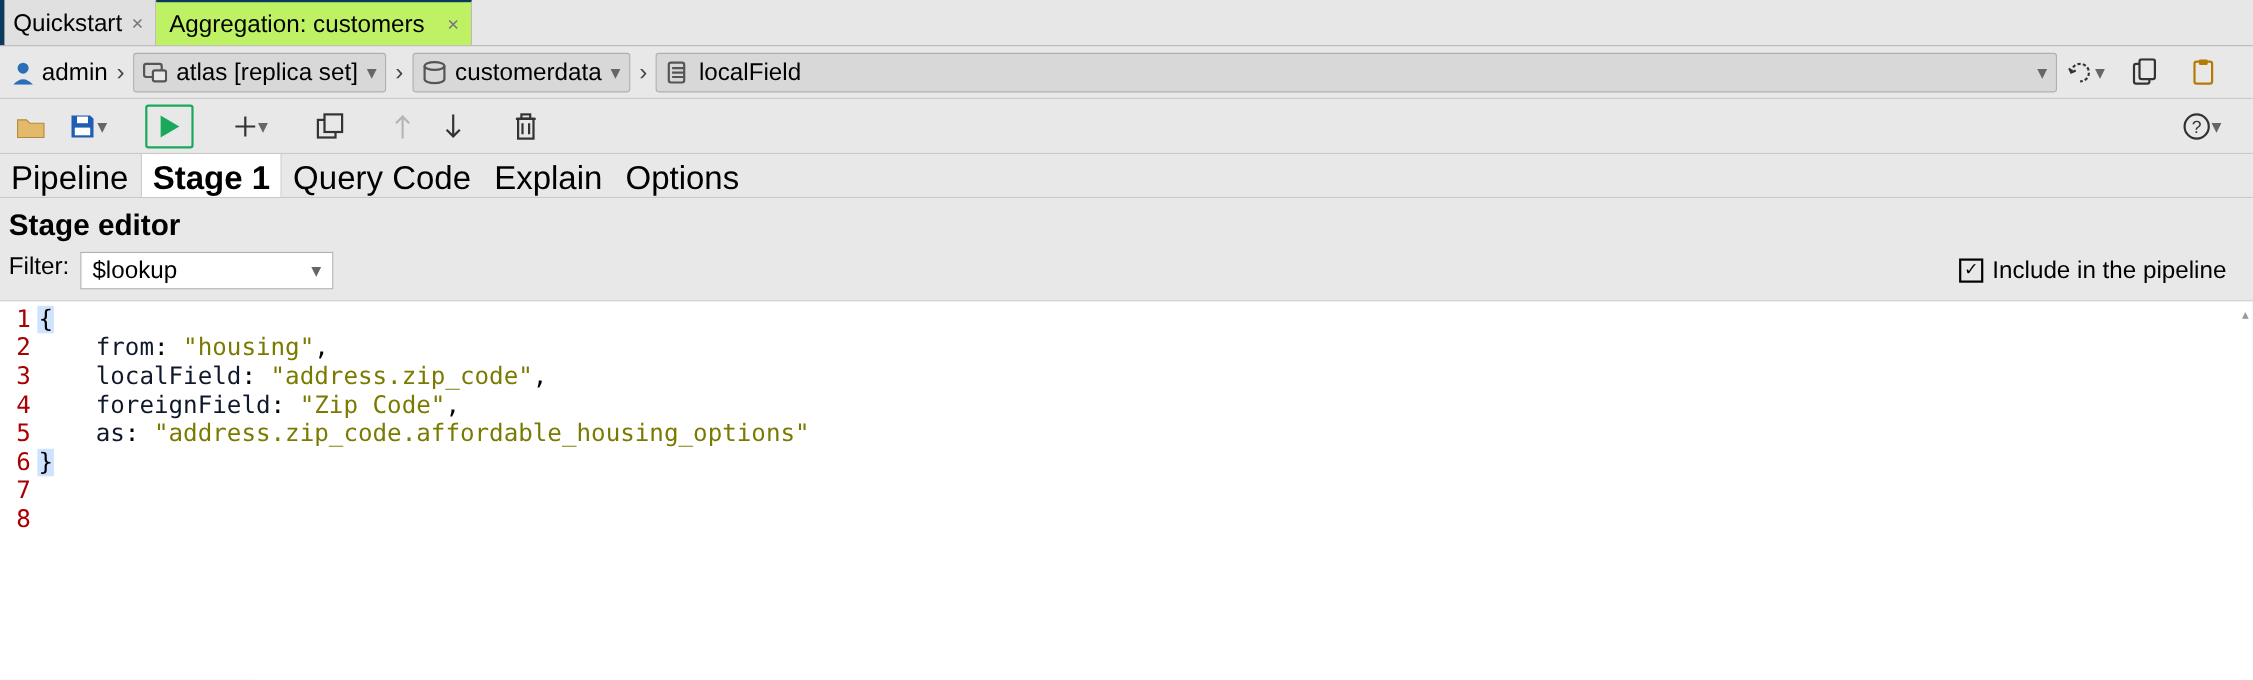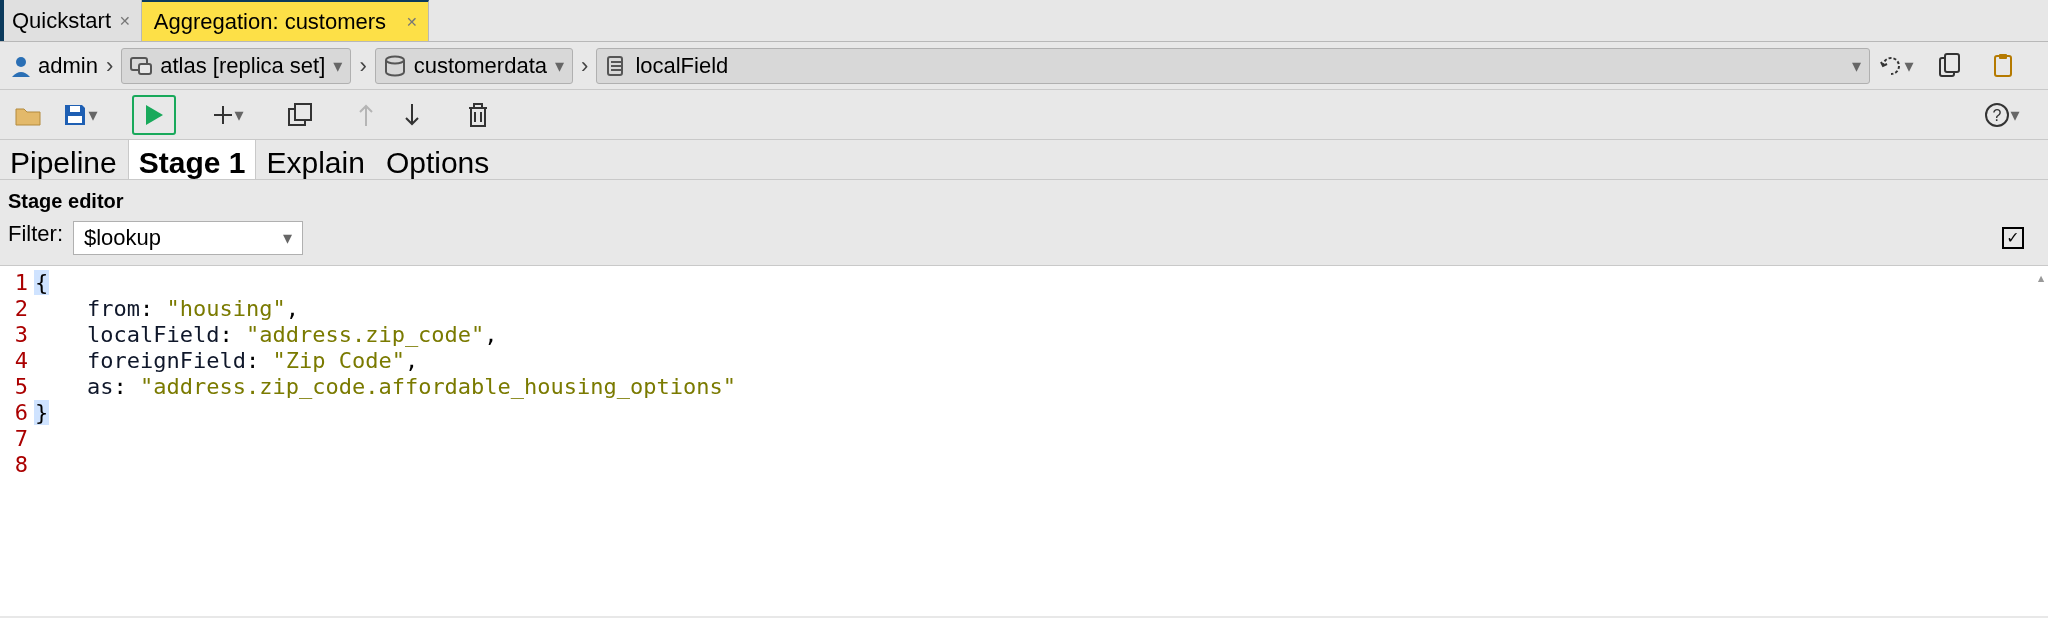--- a/index.html
+++ b/index.html
@@ -33,21 +33,21 @@
     padding: 0 10px 0 12px;
     height: 100%;
     border-right: 1px solid #b8b8b8;
     background: #e0e0e0;
     font-size: 22px;
     gap: 8px;
     cursor: pointer;
     justify-content: space-between;
   }
   .top-tab.active {
-    background: #fde047;
+    background: #bef264;
     border-top: 2px solid #0b3a5c;
     gap: 20px;
   }
   .close-x {
     font-size: 14px;
     color: #777;
   }
 
   
   .breadcrumb {
@@ -141,21 +141,21 @@
     background: #ffffff;
     font-weight: 700;
     border-left: 1px solid #c9c9c9;
     border-right: 1px solid #c9c9c9;
   }
 
   
   .stage-header {
     background: #e8e8e8;
     padding: 10px 8px 6px 8px;
-    font-size: 20px;
+    font-size: 27px;
     font-weight: 700;
   }
   .filter-row {
     display: flex;
     background: #e8e8e8;
     padding: 2px 8px 10px 8px;
     border-bottom: 1px solid #c9c9c9;
     font-size: 22px;
     gap: 10px;
   }
@@ -369,34 +369,36 @@
           <text x="13" y="19" text-anchor="middle" font-size="16" font-family="Arial" fill="#333">?</text>
         </svg>
       <span class="chev">▾</span>
     </span>
   </div>
 </div>
 
 <div class="sub-tabs">
   <div class="sub-tab">Pipeline</div>
   <div class="sub-tab active">Stage 1</div>
+  <div class="sub-tab">Query Code</div>
   <div class="sub-tab">Explain</div>
   <div class="sub-tab">Options</div>
 </div>
 
 <div class="stage-header">Stage editor</div>
 
 <div class="filter-row">
   <span>Filter:</span>
   <div class="filter-select">
     <span>$lookup</span>
     <span class="chev">▾</span>
   </div>
   <div class="include">
     <span class="chk">✓</span>
+    <span>Include in the pipeline</span>
   </div>
 </div>
 
 <div class="editor-wrap">
   <div class="gutter" id="gutter">
       <div>1</div>
       <div>2</div>
       <div>3</div>
       <div>4</div>
       <div>5</div>

